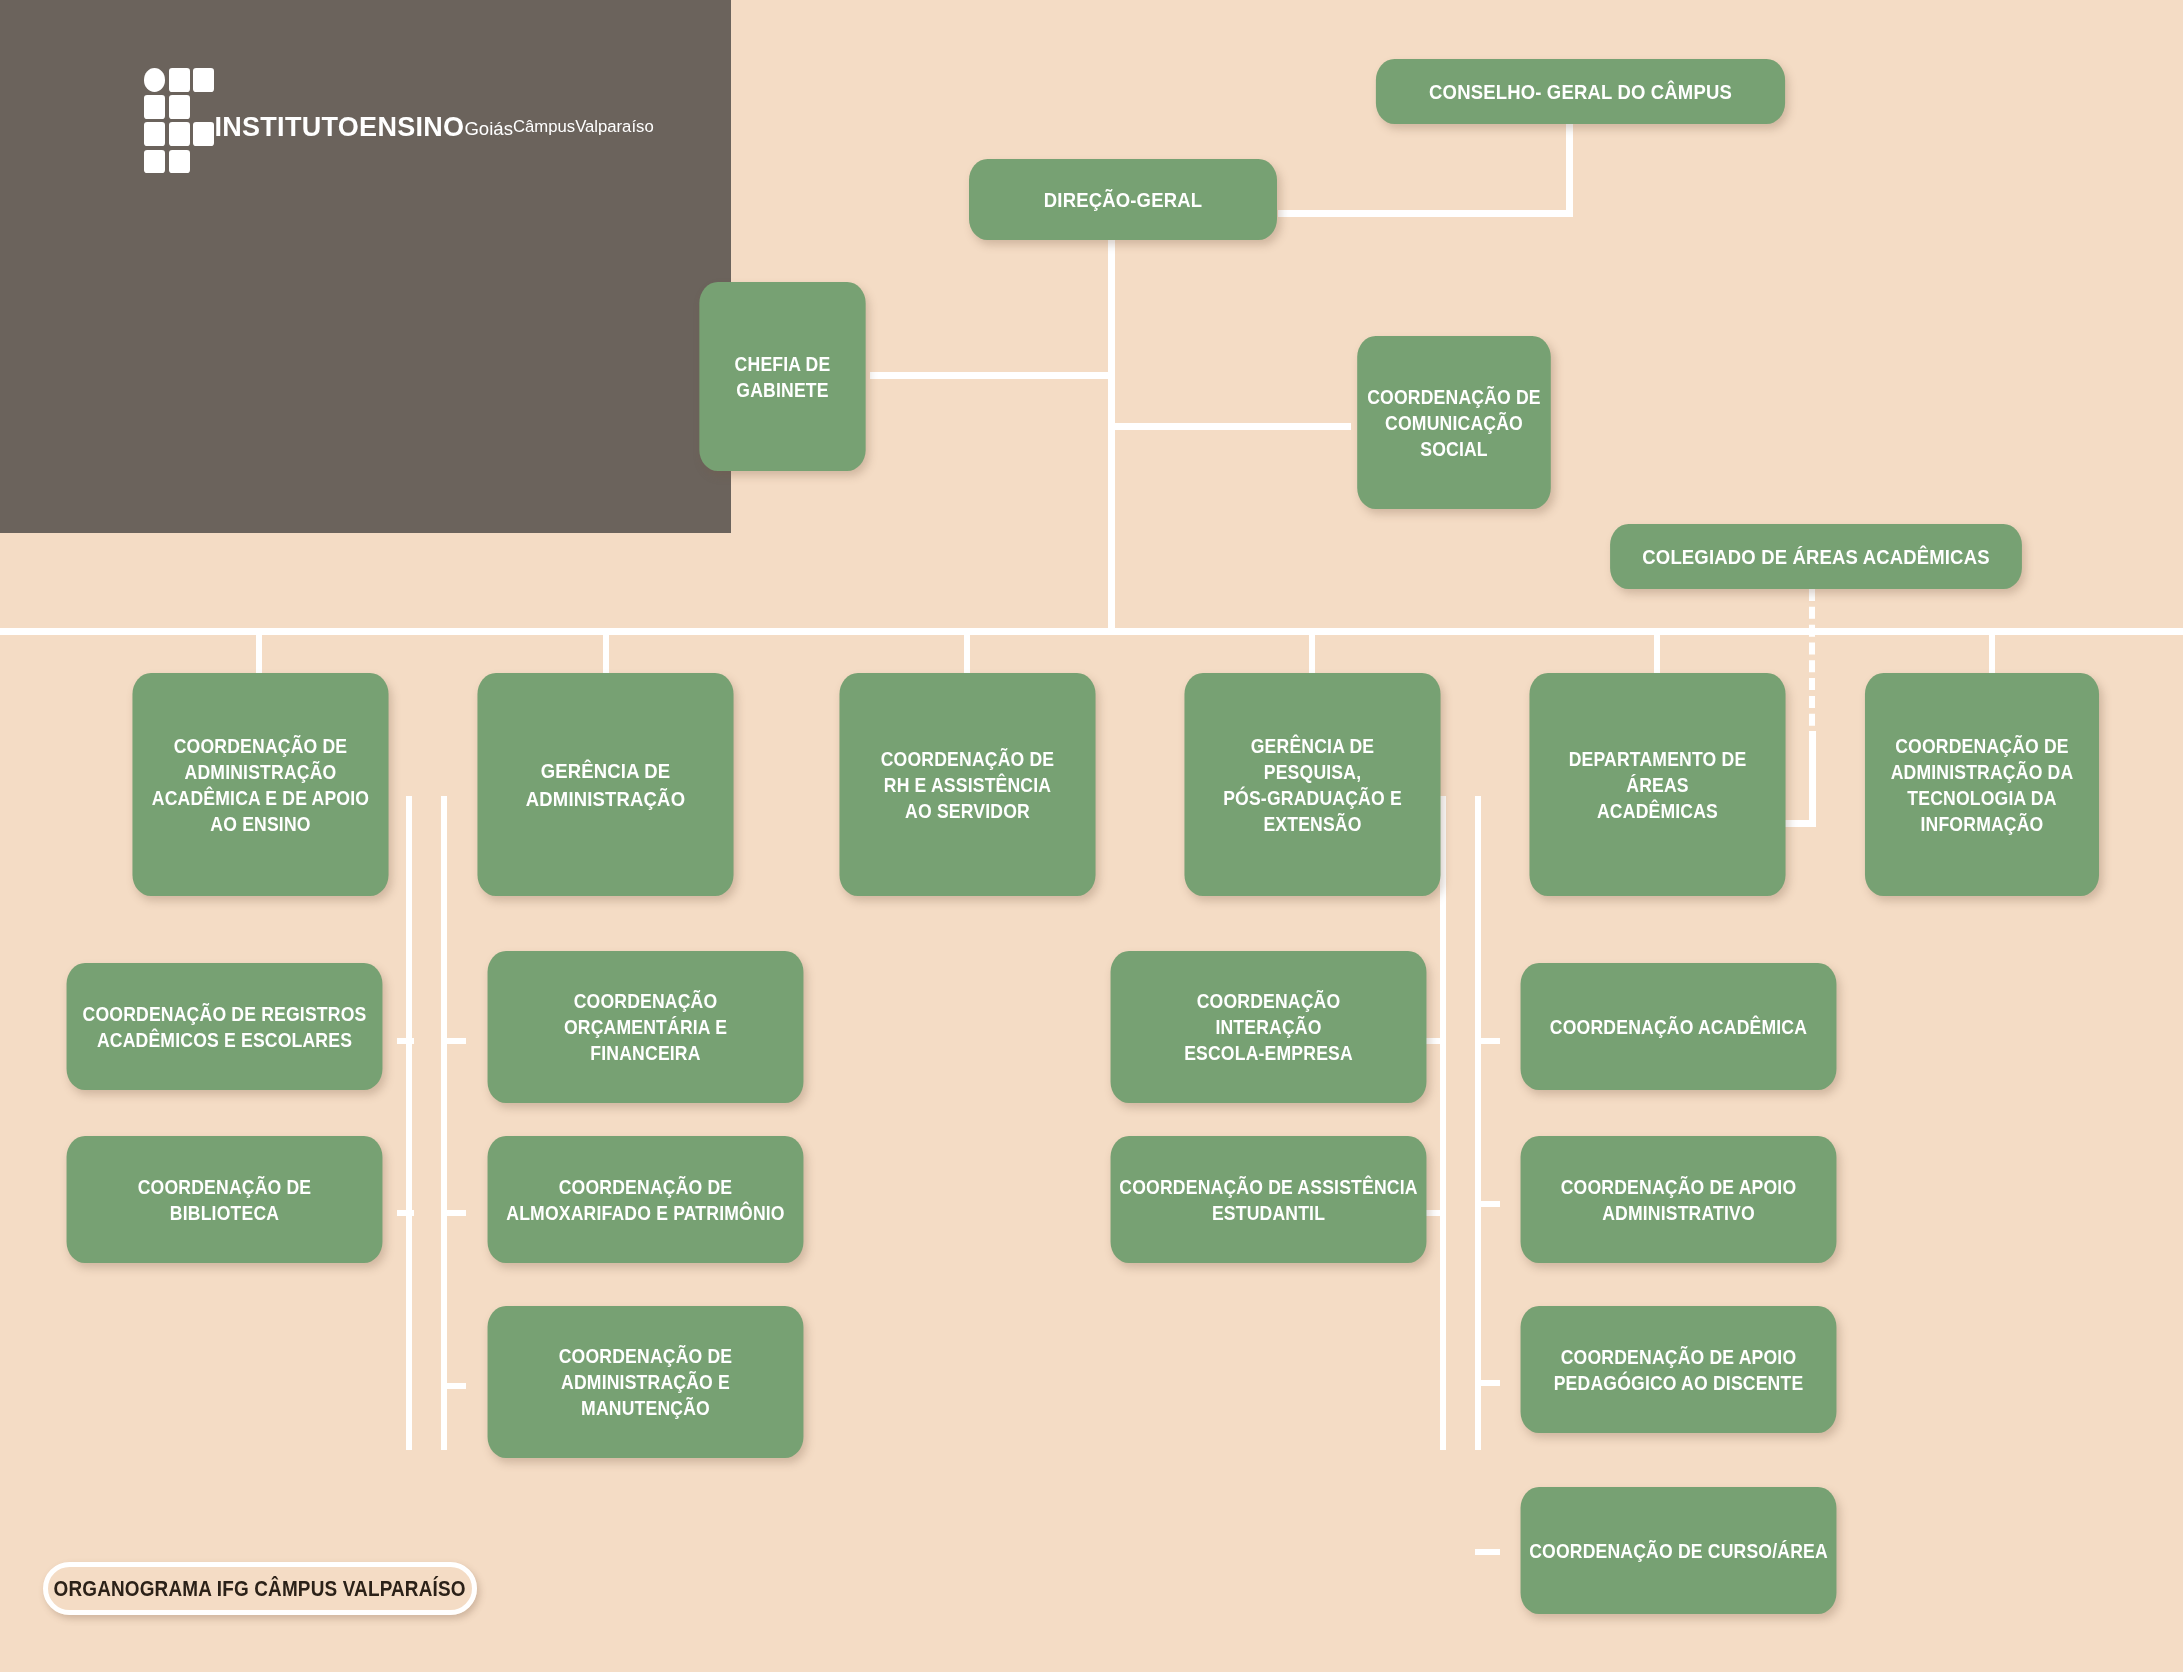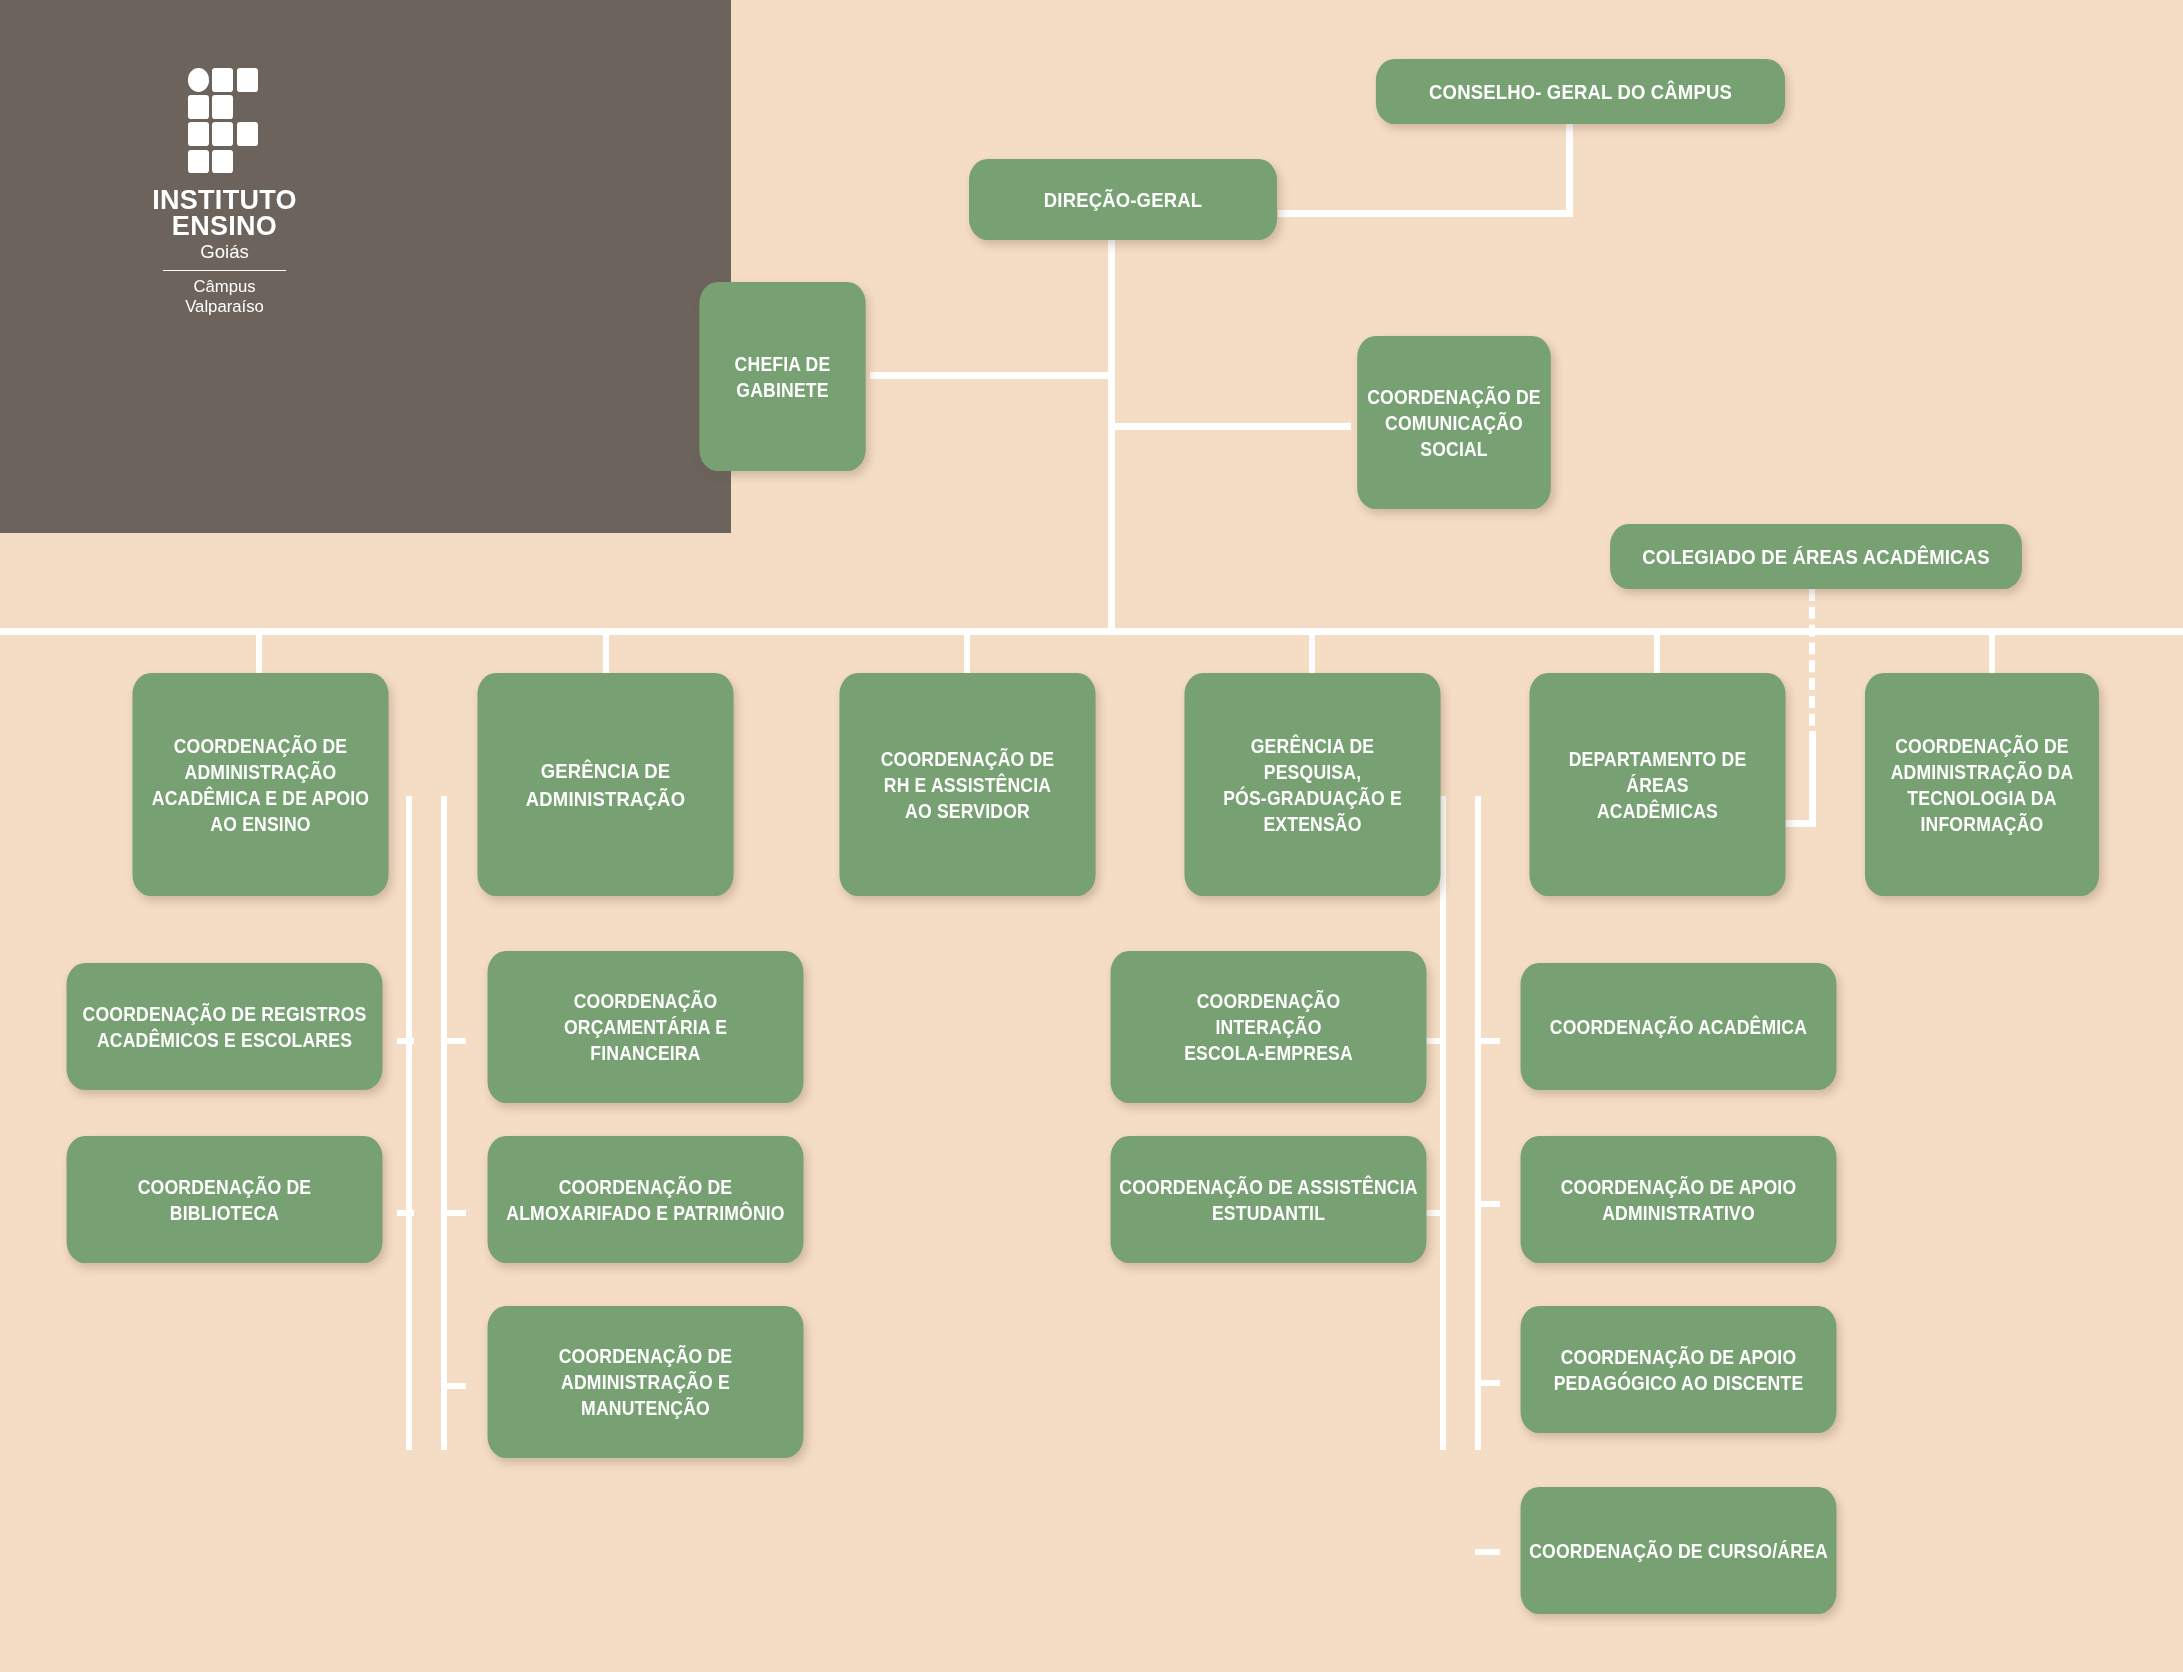--- a/index.html
+++ b/index.html
@@ -13,21 +13,21 @@
   #stage{position:absolute;left:0;top:0;width:2183px;height:1673px;}
 
   
   .header-shape{
     position:absolute;left:0;top:0;width:731px;height:533px;
     background:#6B635C;
     clip-path:polygon(0 0, 1070 0, 580 800, 400 800, 0 660);
   }
   .logo-block{
     position:absolute;left:144px;top:68px;width:161px;
-    display:flex;flex-direction:column;align-items:center;
+    display:flex;flex-direction:row;align-items:center;
     color:#FFFFFF;
   }
   .logo-grid{
     width:74px;height:105px;
     display:grid;
     grid-template-columns:repeat(3,21px);
     grid-template-rows:repeat(4,23.5px);
     gap:3.7px;
     margin-bottom:13.6px;
   }
@@ -268,15 +268,18 @@
 
   <div class="node t28" style="left:1499px;top:1306px;width:359px;height:127px;white-space:pre-line;">
     <span>COORDENAÇÃO DE APOIO
 PEDAGÓGICO AO DISCENTE</span>
   </div>
 
   <div class="node t28" style="left:1499px;top:1487px;width:359px;height:127px;white-space:pre-line;">
     <span>COORDENAÇÃO DE CURSO/ÁREA</span>
   </div>
 
+  <div class="caption">
+    <span>ORGANOGRAMA IFG CÂMPUS VALPARAÍSO</span>
+  </div>
 
 </div>
 
 
 </body></html>

